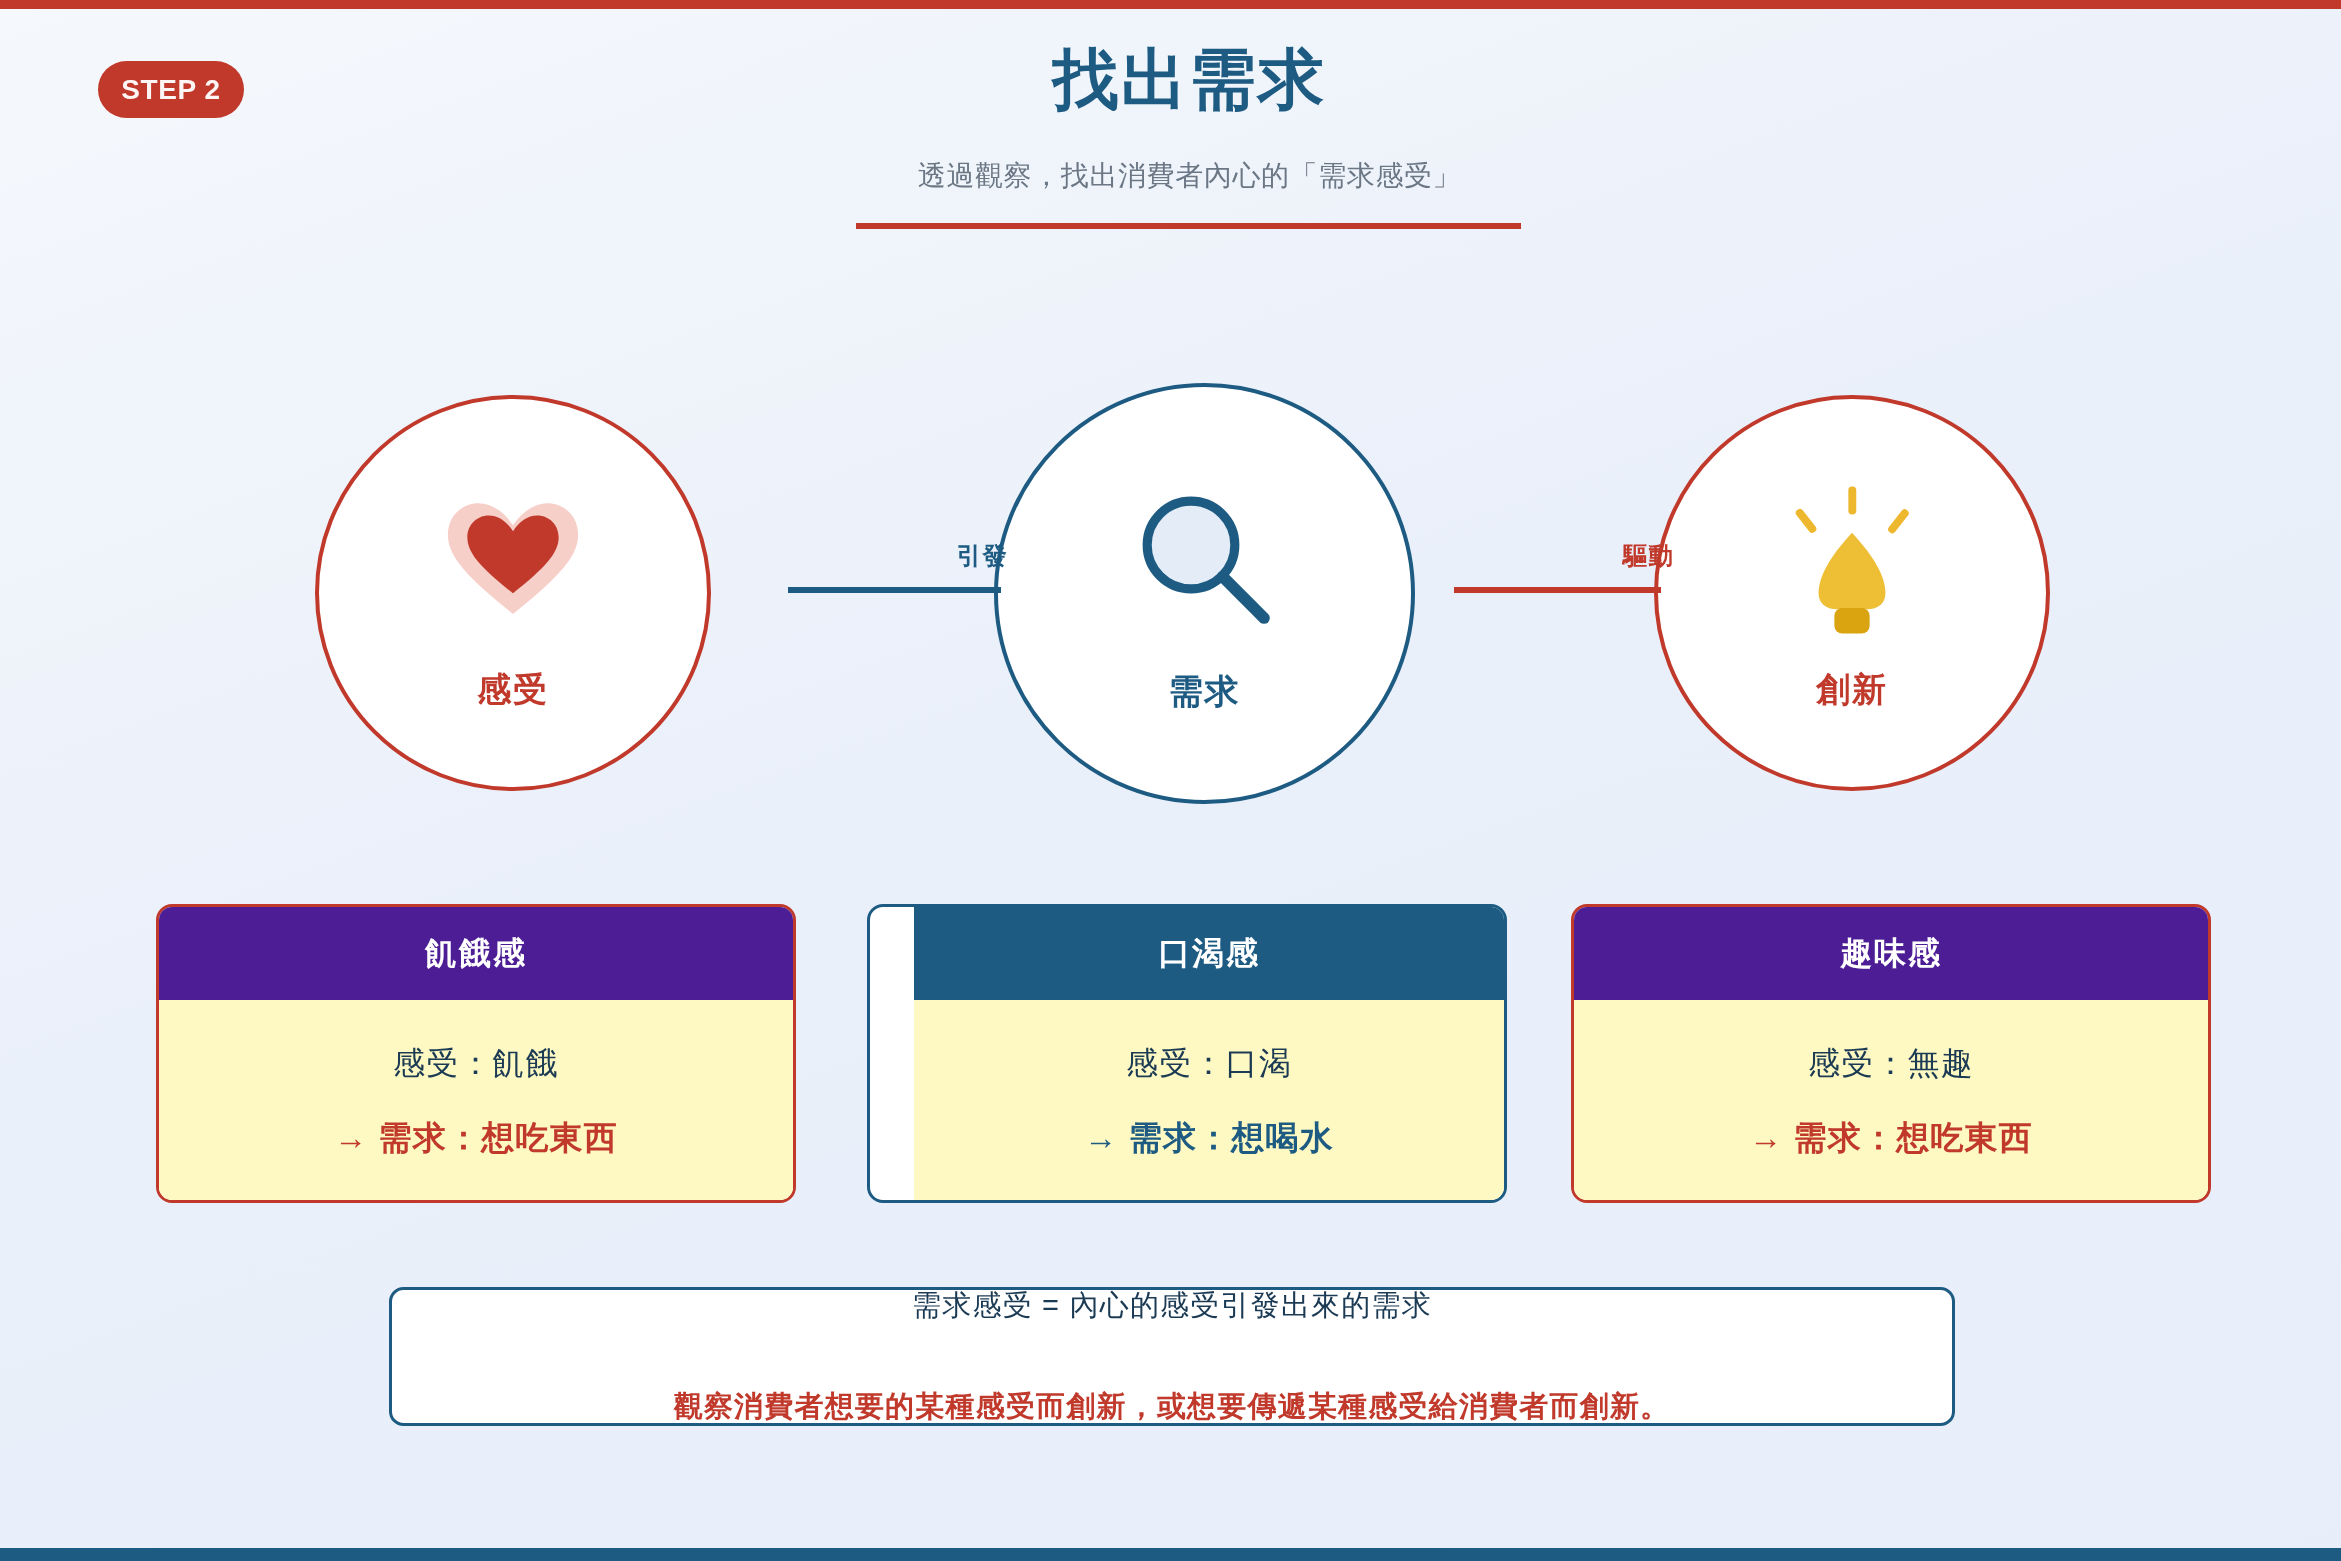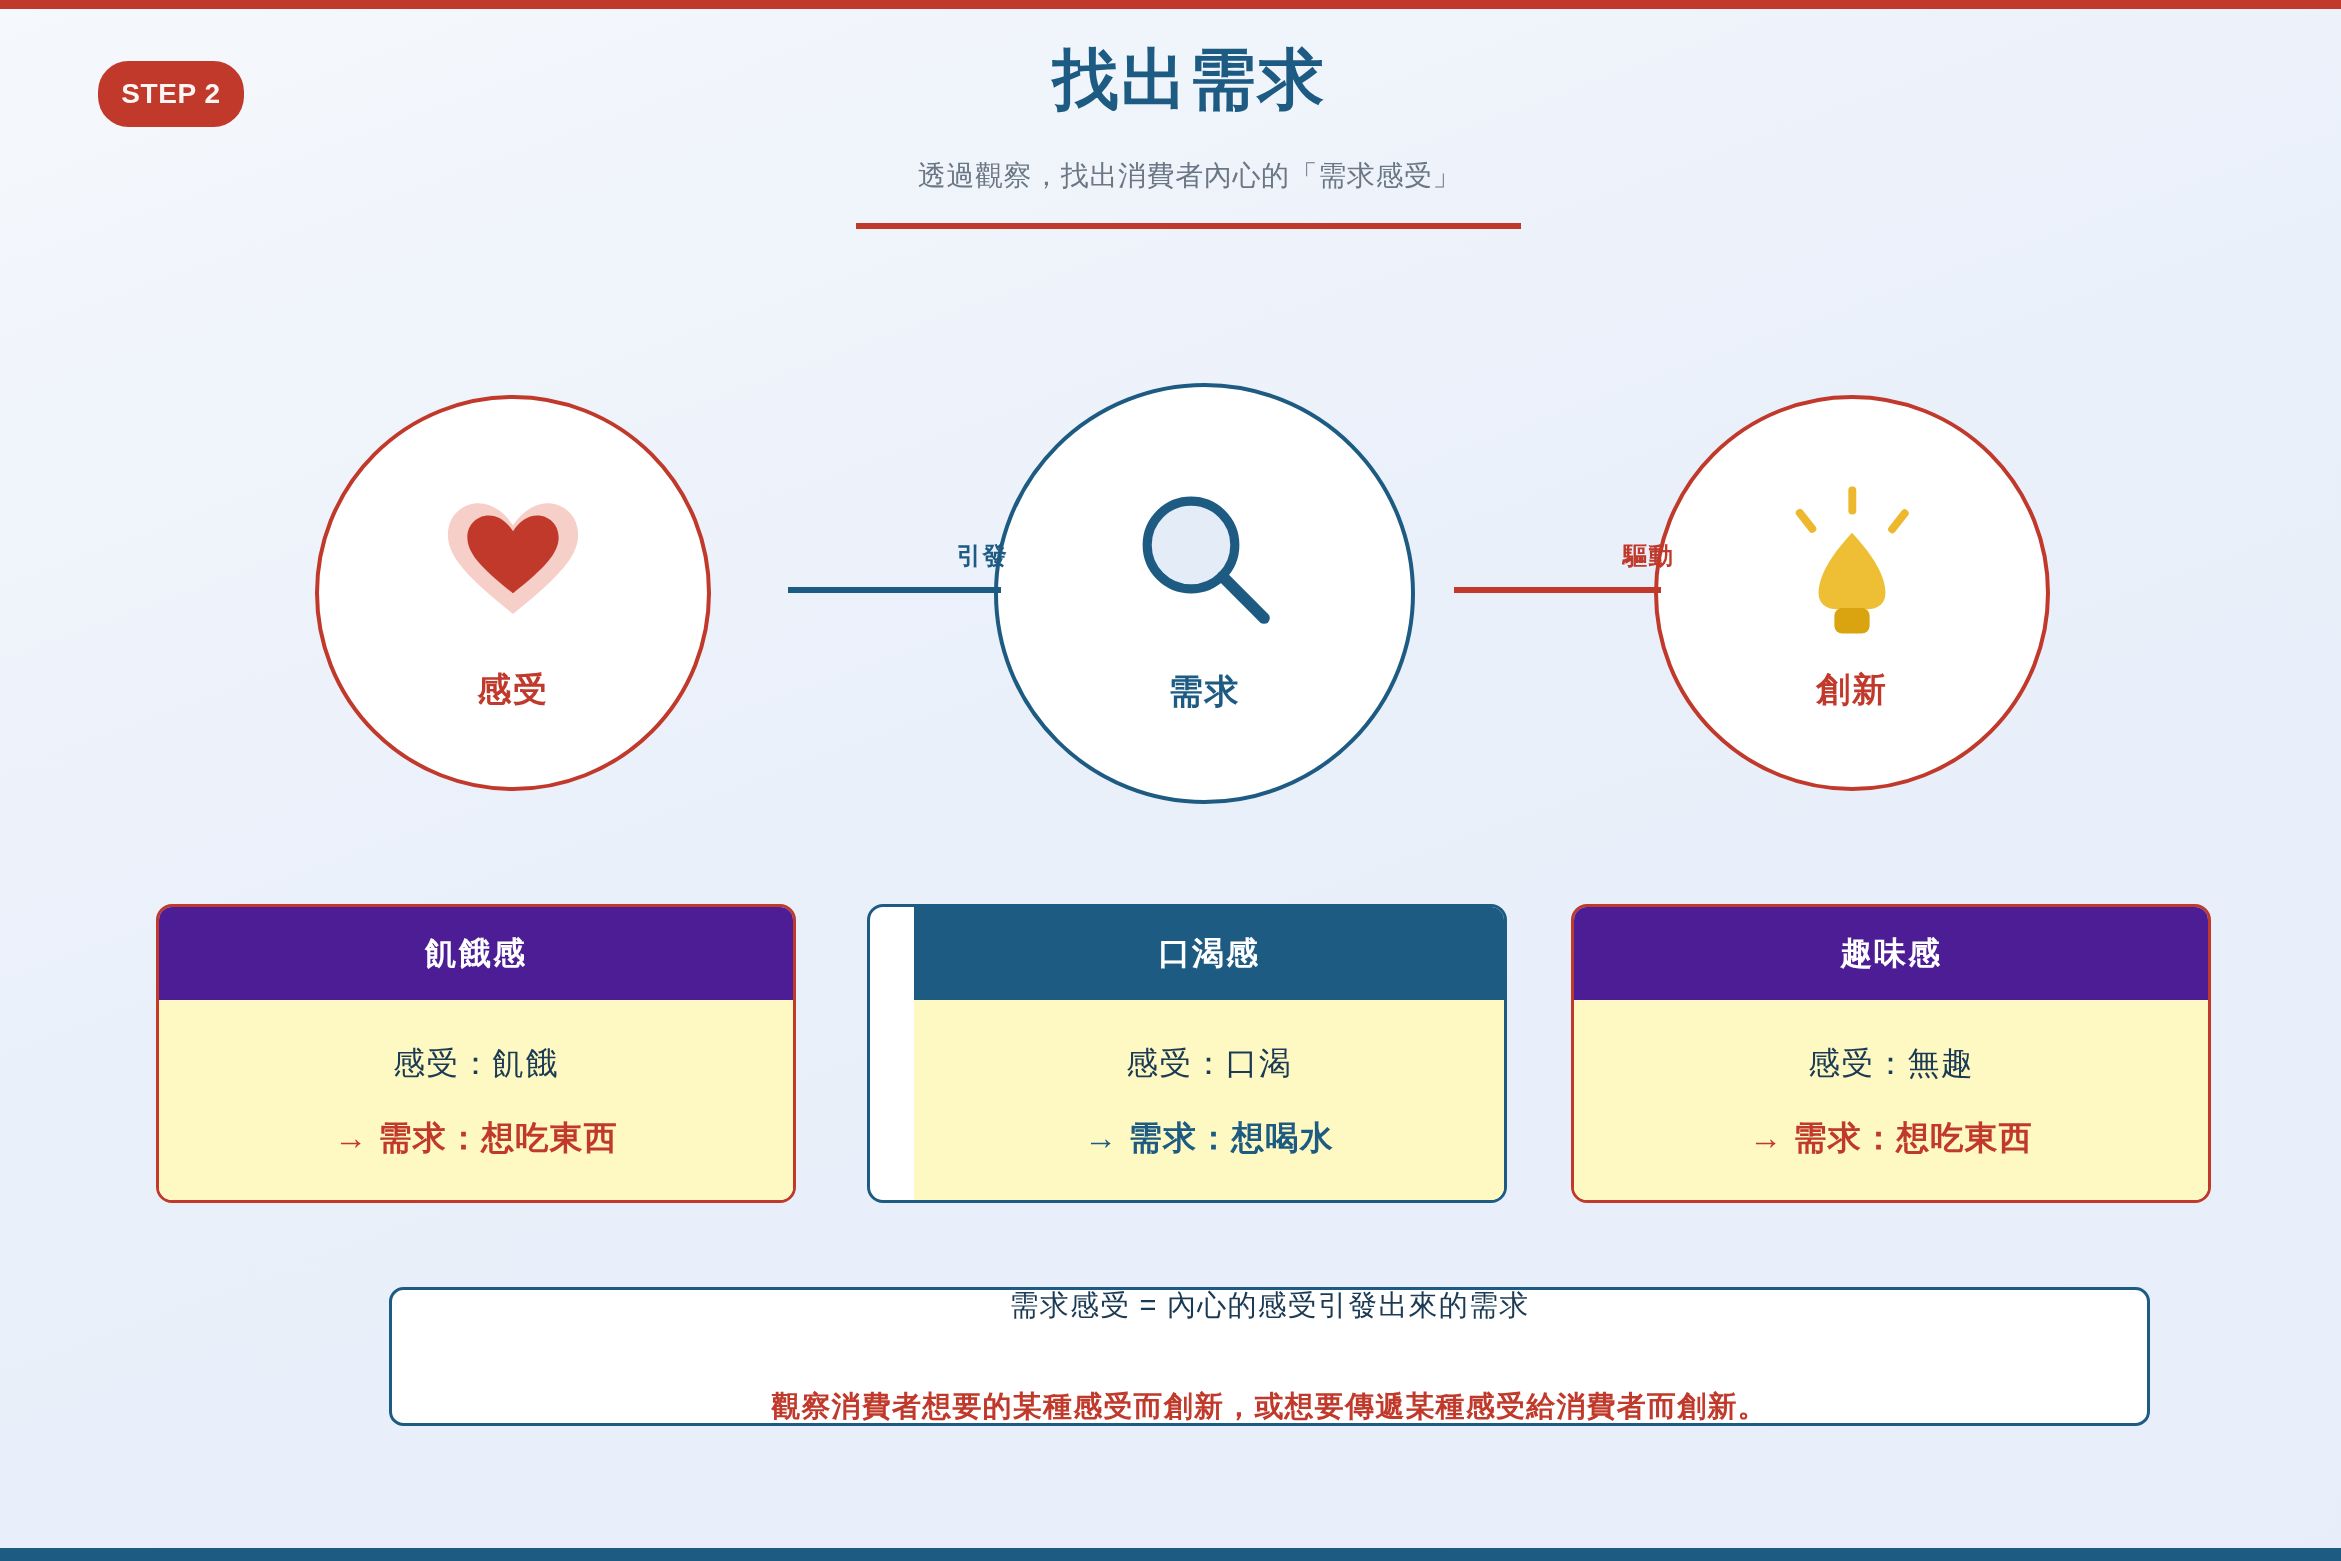--- a/index.html
+++ b/index.html
@@ -8,21 +8,21 @@
     font-family:"Liberation Sans","DejaVu Sans",sans-serif;
     background:linear-gradient(160deg,#f5f8fc 0%,#eaf0fa 45%,#e7eefa 100%);
     position:relative; overflow:hidden;
   }
   .topbar{position:absolute;left:0;top:0;width:2342px;height:8.5px;background:#c0392b;}
   .bottombar{position:absolute;left:0;bottom:0;width:2342px;height:13.4px;background:#1d5madeup;}
   .bottombar{background:#1d5b83;}
 
   
   .step-badge{
-    position:absolute;left:98px;top:61px;width:146px;height:66px;
+    position:absolute;left:98px;top:61px;width:146px;height:57px;
     background:#c0392b;border-radius:30.5px;color:#fdf6f4;
     display:flex;align-items:center;justify-content:center;
     font-size:28px;font-weight:700;letter-spacing:0.6px;
   }
   .title{
     position:absolute;left:720px;top:44px;width:939px;text-align:center;
     font-size:66px;font-weight:700;color:#1d5b83;letter-spacing:2.4px;line-height:1.08;
   }
   .subtitle{
     position:absolute;left:720px;top:157px;width:939px;text-align:center;
@@ -78,21 +78,21 @@
   .card-body{
     height:203px;display:flex;flex-direction:column;align-items:center;justify-content:center;
     gap:30.5px;background:#fef9c3;
   }
   .card-feel{font-size:32px;color:#1b3a54;letter-spacing:1.2px;}
   .card-need{font-size:33px;font-weight:700;letter-spacing:1.2px;}
   .need-red{color:#c0392b;} .need-blue{color:#1d5b83;}
 
   
   .summary{
-    position:absolute;left:389px;top:1287px;width:1761px;height:139px;
+    position:absolute;left:389px;top:1287px;width:1566px;height:139px;
     border:3.7px solid #1d5b83;border-radius:14.6px;background:#ffffff;
     display:flex;flex-direction:column;align-items:center;justify-content:center;gap:21px;
   }
   .sum-1{font-size:29px;color:#1b3a54;letter-spacing:1.2px;}
   .sum-2{font-size:29px;font-weight:700;color:#c0392b;letter-spacing:1.2px;margin-top:40px;}
 </style>
 </head>
 <body>
 
 <div class="topbar"></div>

